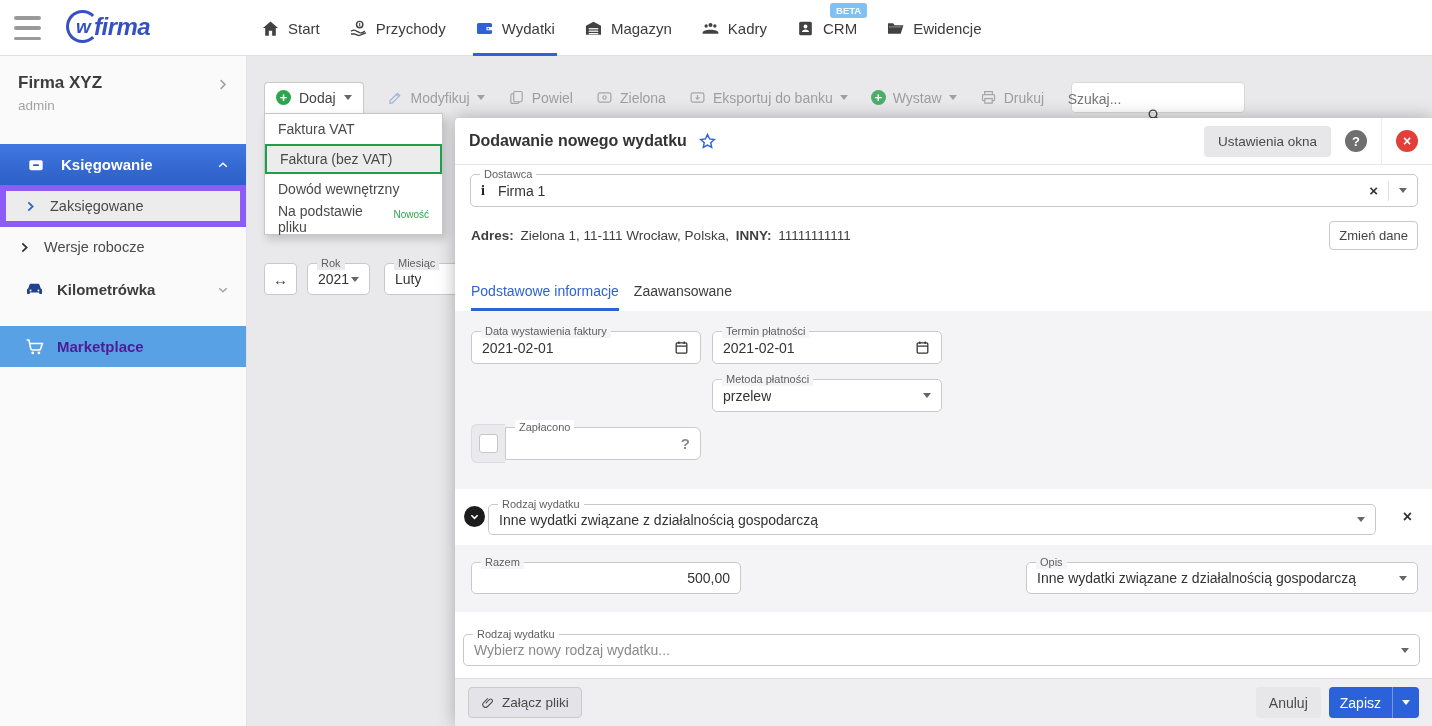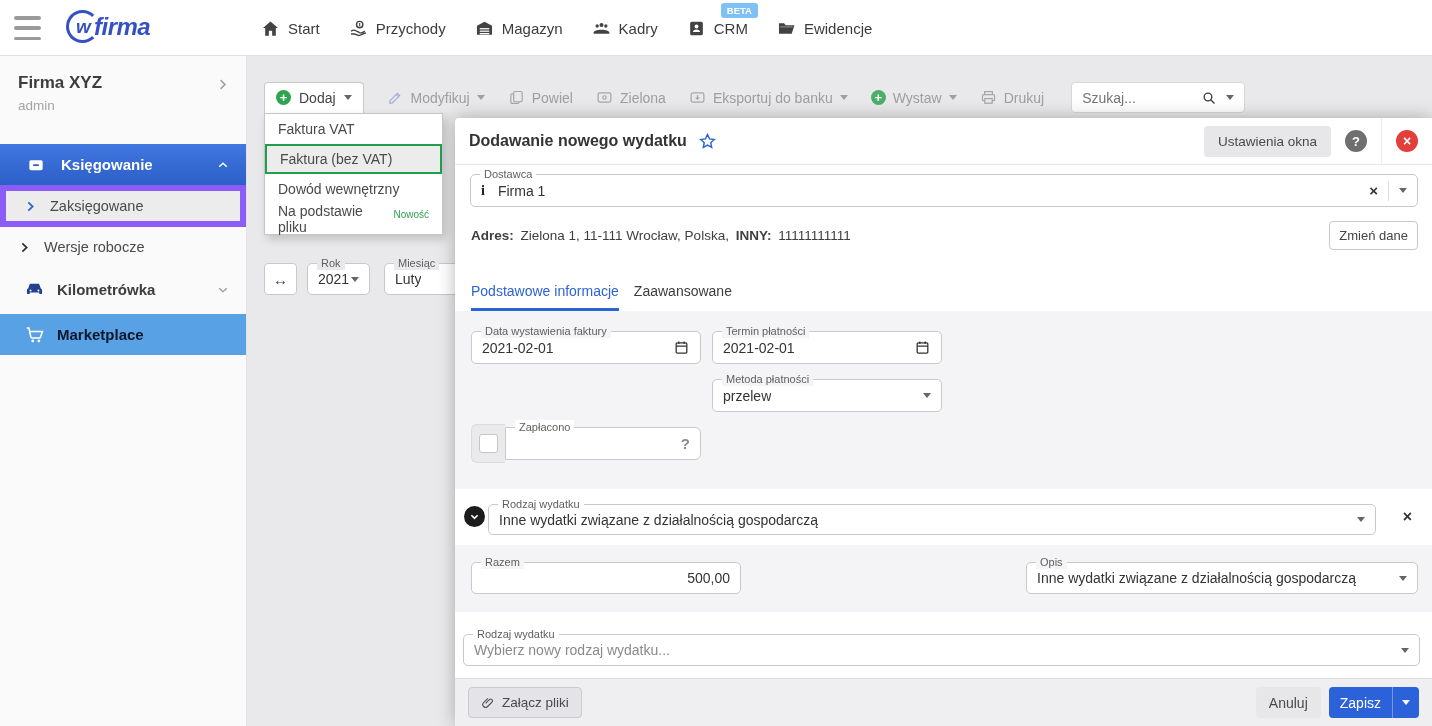--- a/index.html
+++ b/index.html
@@ -30,34 +30,34 @@
   .menu { margin-top:31px; }
   .menu-group { height:41px; background:linear-gradient(180deg,#4077e0,#2d5fc8); color:#fff; display:flex; align-items:center; padding:0 16px 0 26px; font-weight:bold; font-size:15px; cursor:pointer; }
   .menu-group svg.gicon { width:20px; height:20px; margin-right:15px; }
   .menu-group .chev { margin-left:auto; }
   .menu-sub { height:40px; display:flex; align-items:center; padding-left:18px; font-size:14.5px; color:#4a4a4a; gap:13px; cursor:pointer; }
   .menu-sub.selected { background:#ececec; border:6px solid #8b5cf6; height:42px; }
   .menu-sub .chev-r { width:13px; height:13px; }
   .menu-item { height:41px; display:flex; align-items:center; padding:0 16px 0 24px; font-size:15px; color:#3d3d3d; font-weight:bold; cursor:pointer; margin-top:2px; }
   .menu-item svg.micon { width:21px; height:21px; margin-right:12px; }
   .menu-item .chev { margin-left:auto; }
-  .menu-item.marketplace { background:#58a1e5; color:#0f172a; margin-top:4px; }
+  .menu-item.marketplace { background:#58a1e5; color:#4c1d95; margin-top:16px; }
 
   
   .toolbar { position:absolute; left:264px; top:82px; height:31px; display:flex; align-items:center; z-index:1; }
   .btn-dodaj { display:flex; align-items:center; gap:8px; background:#fff; border:1px solid #c9c9c9; border-bottom-color:#fff; border-radius:4px 4px 0 0; height:32px; padding:0 11px; font-size:14px; color:#444; cursor:pointer; position:relative; z-index:6; }
   .tb-item { display:flex; align-items:center; gap:7px; font-size:14px; color:#9e9e9e; margin-left:23px; cursor:pointer; }
   .tb-item svg { width:17px; height:17px; color:#a6a6a6; flex:none; }
   .tb-item svg.pencil { color:#9db1d9; }
   .plus-circle { width:15px; height:15px; border-radius:50%; background:#2da44e; color:#fff; display:flex; align-items:center; justify-content:center; font-size:13px; font-weight:bold; line-height:0; flex:none; }
   .plus-circle.muted { background:#4cae68; }
   .caret { display:inline-block; width:0; height:0; border-left:4px solid transparent; border-right:4px solid transparent; border-top:5px solid #666; }
   .caret.gray { border-top-color:#9f9f9f; }
   .caret.white { border-top-color:#fff; }
-  .search-box { display:flex; align-items:center; background:#fff; border:1px solid #d8d8d8; border-radius:4px; height:31px; padding:8px 10px; width:174px; margin-left:27px; }
+  .search-box { display:flex; align-items:center; background:#fff; border:1px solid #d8d8d8; border-radius:4px; height:31px; padding:8px 10px; width:174px; margin-left:27px;flex-direction:column; }
   .search-box input { border:0; outline:0; flex:1; min-width:0; font-size:14px; color:#555; background:transparent; font-family:inherit; }
   .search-box svg { width:16px; height:16px; color:#3f3f3f; flex:none; margin-right:9px; }
 
   
   .dropdown { position:absolute; left:264px; top:113px; width:179px; background:#fff; border:1px solid #c6c6c6; box-shadow:3px 4px 9px rgba(0,0,0,.18); z-index:5; }
   .dd-item { height:30px; display:flex; align-items:center; padding:0 13px; font-size:14px; color:#4a4a4a; cursor:pointer; }
   .dd-item.selected { background:#ececec; border:2px solid #1f9e4c; }
   .dd-badge { color:#2da44e; font-size:10px; margin-left:5px; position:relative; top:-5px; }
 
   
@@ -158,20 +158,28 @@
         <span>Start</span>
       </div>
       <div class="nav-item">
         <svg viewBox="0 0 24 24">
             <circle cx="13.5" cy="7" r="4" fill="none" stroke="currentColor" stroke-width="1.8"></circle>
             <path d="M13.5 5v4" stroke="currentColor" stroke-width="1.4" fill="none"></path>
             <path d="M2.5 15.5c2.5-1.8 4.5-1.8 6.5-.6l4.5 2.2c1.8.8 4 .3 6.5-1.8M2.5 19h4.5l5.5 2 9-3.5" fill="none" stroke="currentColor" stroke-width="1.7"></path>
           </svg>
         <span>Przychody</span>
       </div>
+      <div class="nav-item active">
+        <svg viewBox="0 0 24 24">
+            <rect x="2.5" y="5" width="19" height="14" rx="2" fill="currentColor"></rect>
+            <rect x="14.5" y="10.2" width="7" height="4" fill="#fff"></rect>
+            <rect x="15.8" y="11.4" width="2" height="1.6" fill="currentColor"></rect>
+          </svg>
+        <span>Wydatki</span>
+      </div>
       <div class="nav-item">
         <svg viewBox="0 0 24 24">
             <path fill="currentColor" d="M2.5 20V8.6L12 3.6l9.5 5V20h-19z"></path>
             <rect x="6" y="11.5" width="12" height="1.6" fill="#fff"></rect>
             <rect x="6" y="14.6" width="12" height="1.6" fill="#fff"></rect>
             <rect x="6" y="17.7" width="12" height="1.6" fill="#fff"></rect>
           </svg>
         <span>Magazyn</span>
       </div>
       <div class="nav-item">

